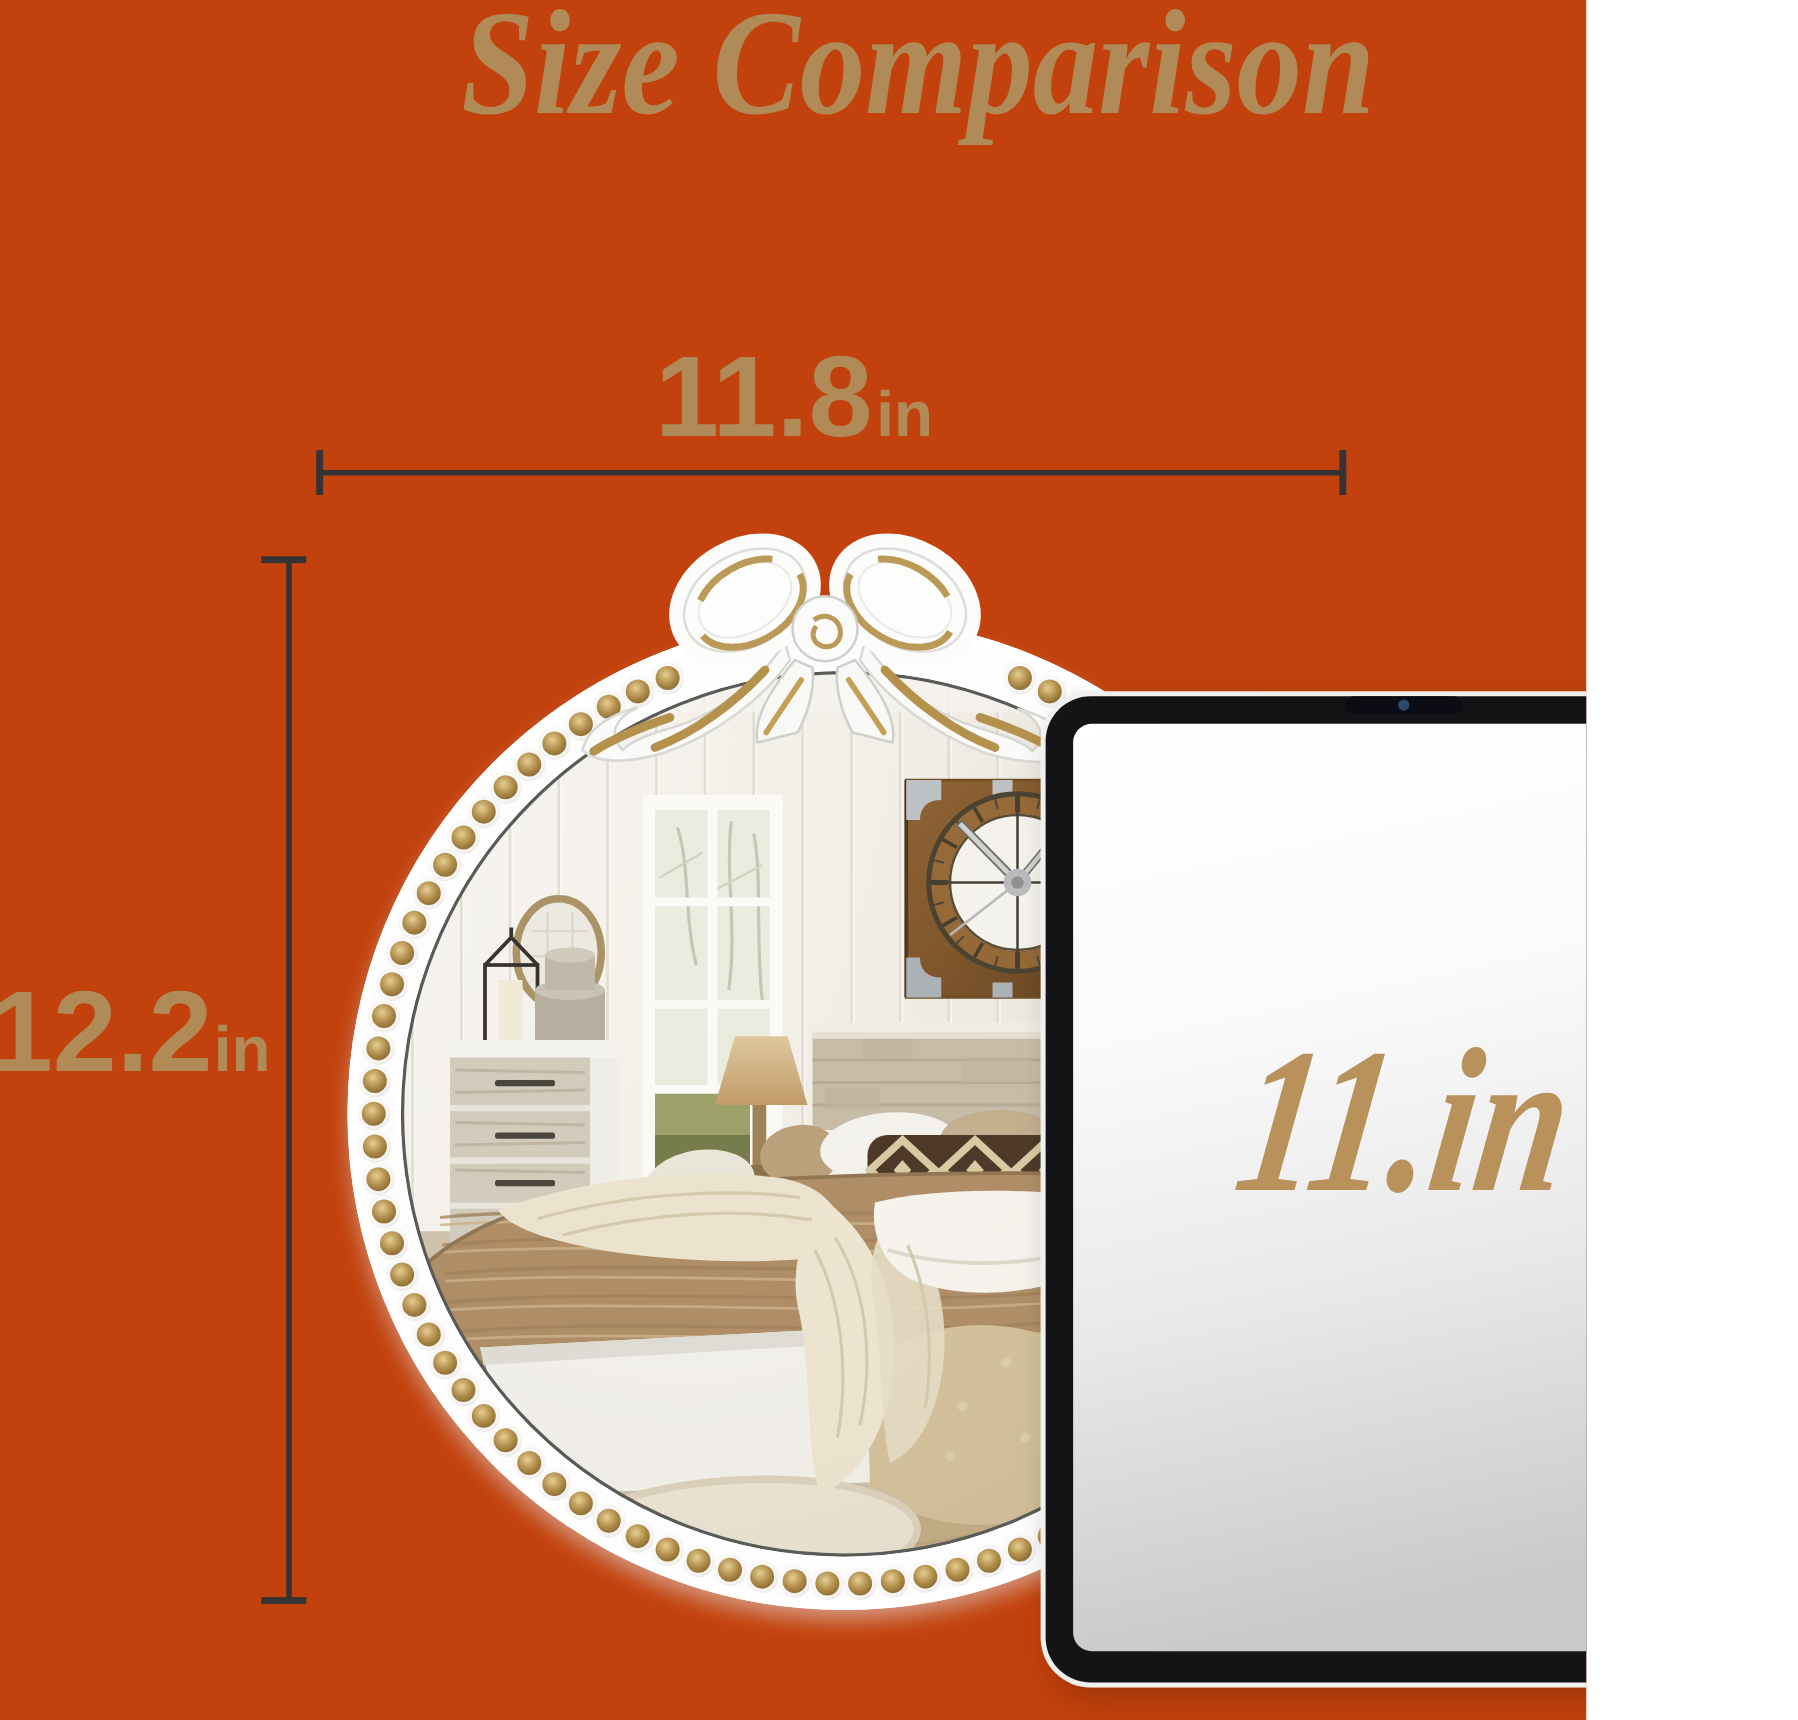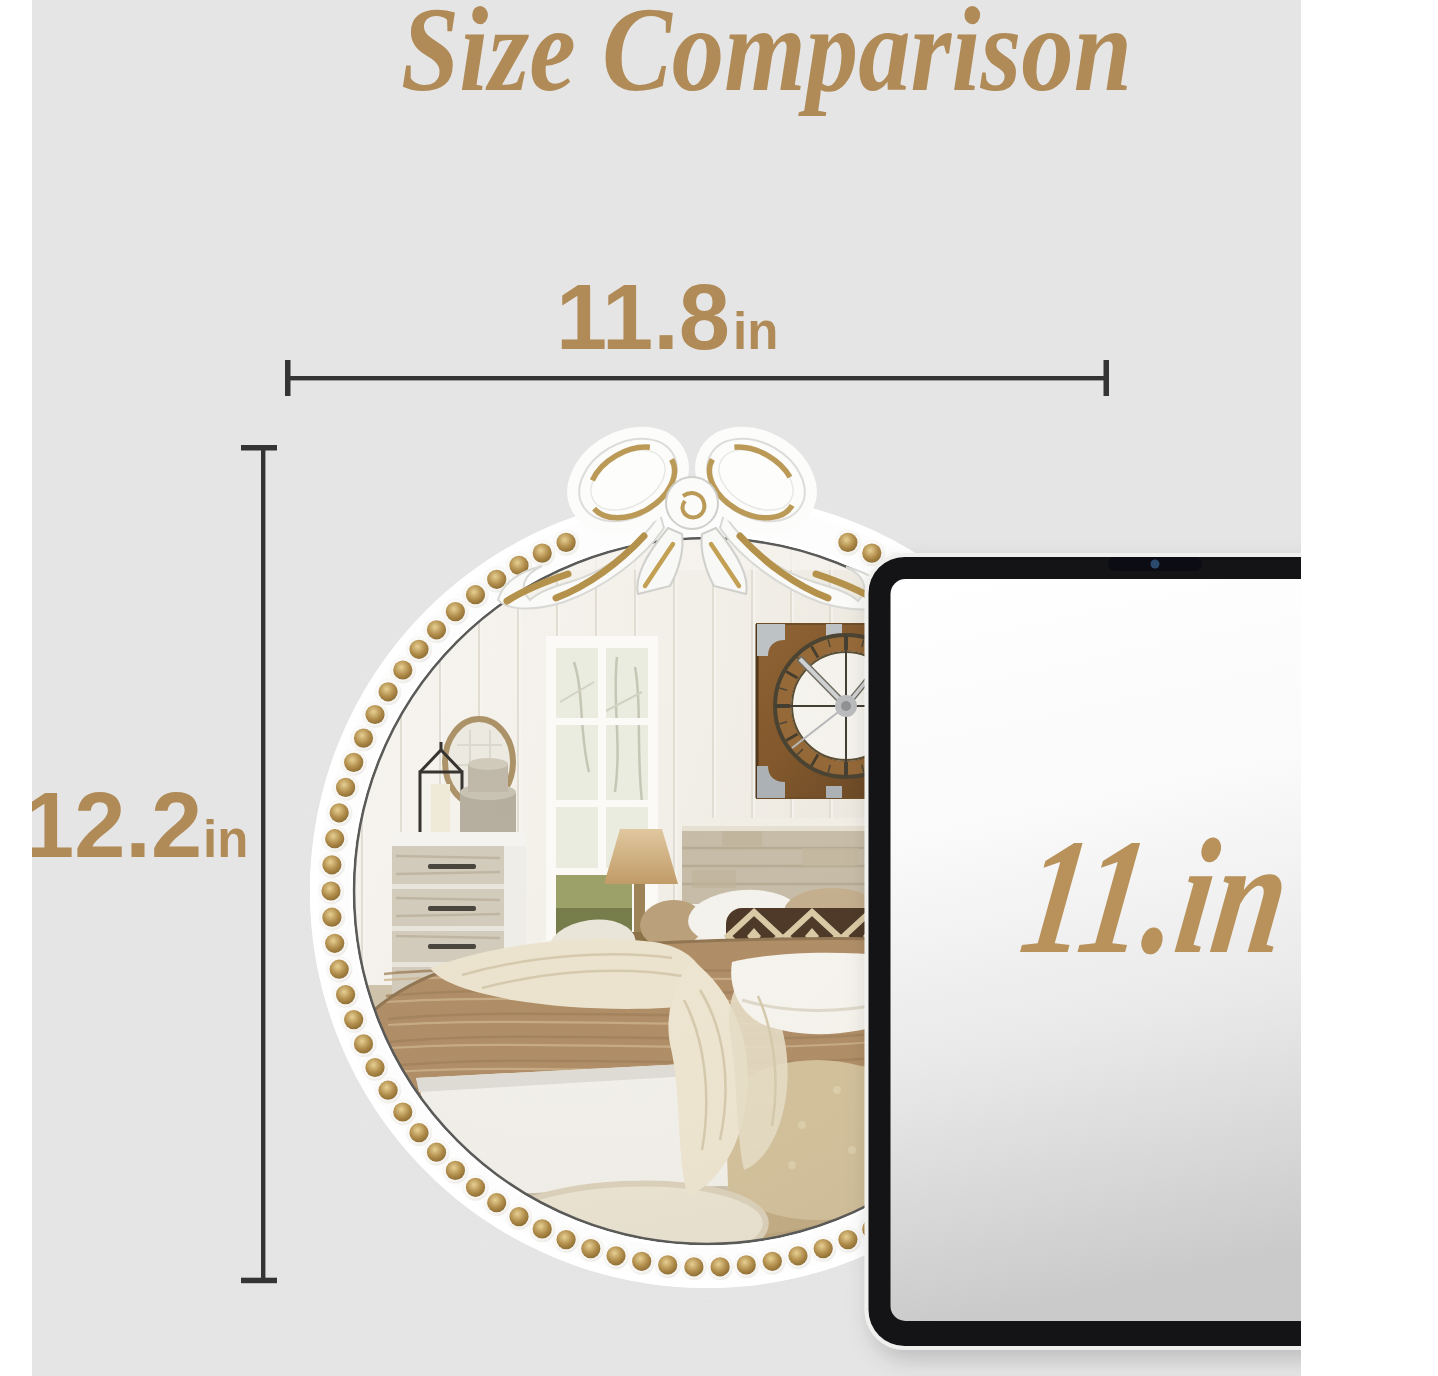--- a/index.html
+++ b/index.html
@@ -1,17 +1,17 @@
 <!DOCTYPE html>
 <html><head>
 <meta charset="utf-8">
 <style>
   html,body { margin:0; padding:0; background:#ffffff; }
-  .page { position:relative; width:1269px; height:1376px; background:#e5e5e5; overflow:hidden;
-          font-family:"Liberation Sans", sans-serif;margin-left:32px; }
+  .page { position:relative; width:1269px; height:1376px; background:#c2410c; overflow:hidden;
+          font-family:"Liberation Sans", sans-serif; }
   svg { position:absolute; left:0; top:0; }
   text { font-family:"Liberation Serif", serif; }
   .sans { font-family:"Liberation Sans", sans-serif; }
 </style>
 </head>
 <body>
 <div class="page">
 <svg width="1438" height="1376" viewBox="0 0 1438 1376">
 <defs>
   <radialGradient id="beadW" cx="0.42" cy="0.38" r="0.75">

